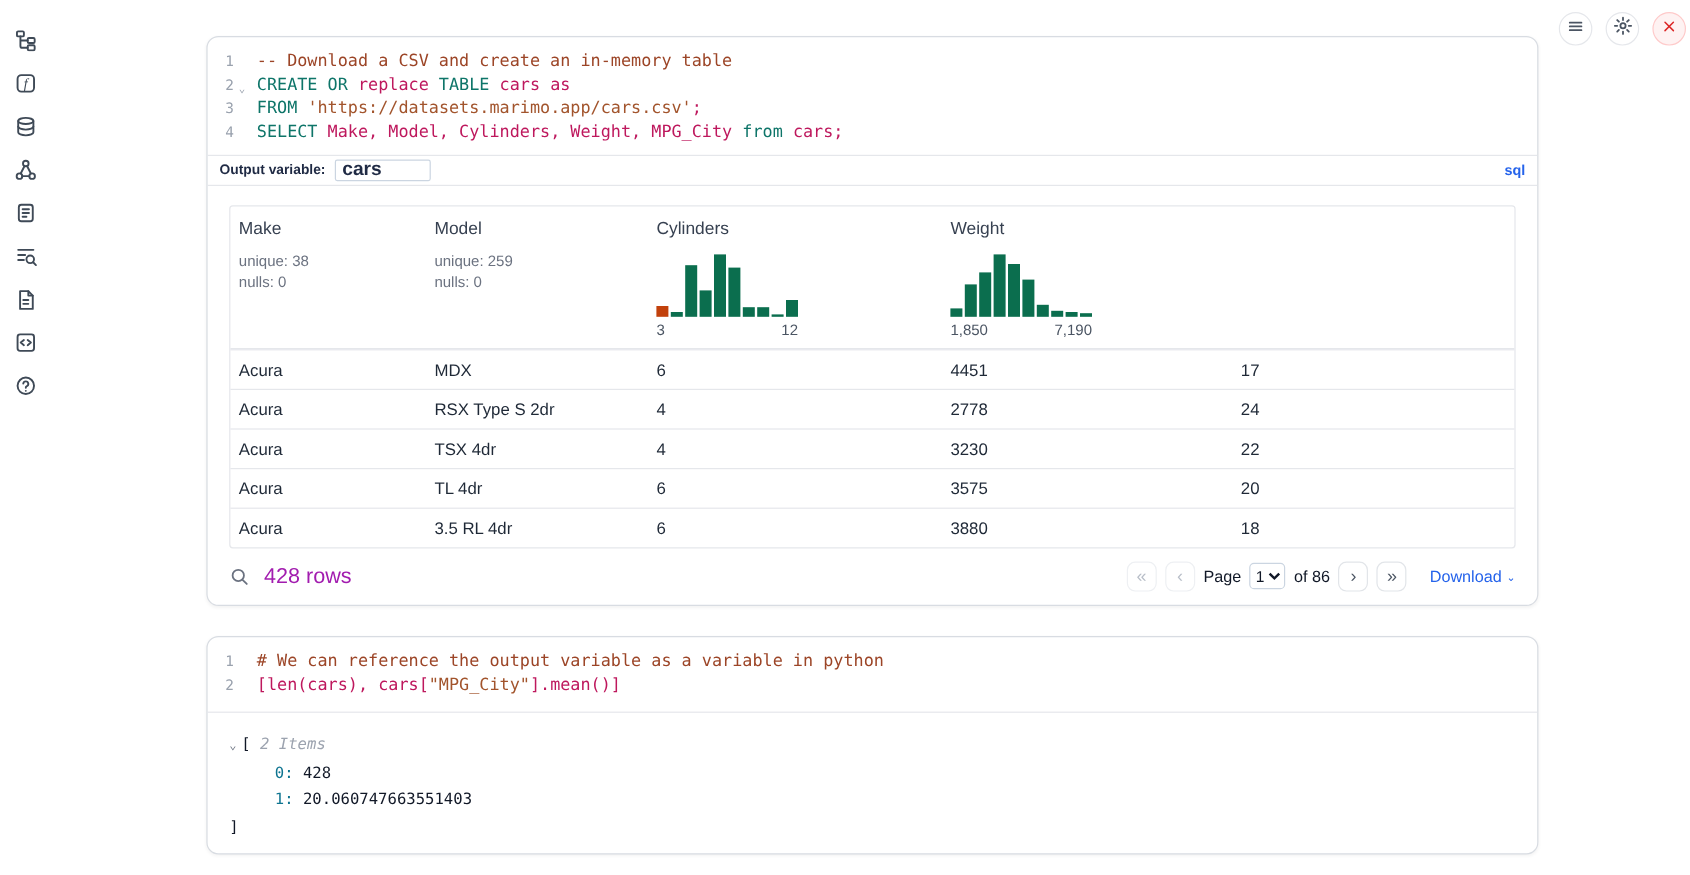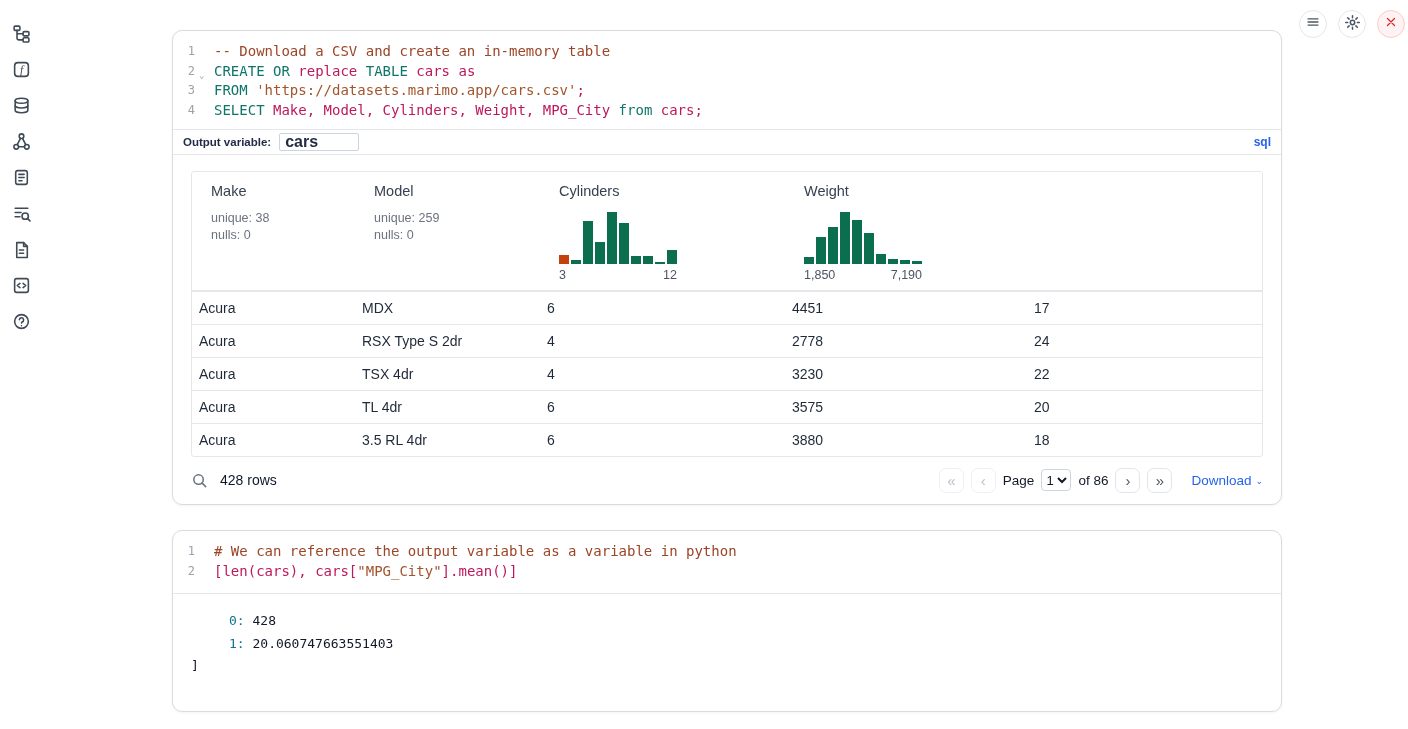--- a/index.html
+++ b/index.html
@@ -43,37 +43,37 @@
   .editor-footer { display:flex; align-items:center; height:26px; padding:0 10px;
     border-top:1px solid #e5e7eb; border-bottom:1px solid #e5e7eb; }
   .ov-label { font-size:11.5px; font-weight:bold; color:#1f2a44; }
   .ov-input { margin-left:8px; width:80px; height:18px; border:1px solid #cbd5e1; border-radius:2px;
     font-family:"Liberation Sans", sans-serif; font-size:16px; font-weight:bold; color:#1f2a44; padding:0 5px; }
   .lang-badge { margin-left:auto; font-size:12px; font-weight:bold; color:#2563eb; }
 
   
   .table-wrap { margin:16px 18px 0 18px; border:1px solid #e5e7eb; border-radius:3px; }
   .thead { display:grid; grid-template-columns:163px 185px 245px 242px 1fr; border-bottom:1px solid #e5e7eb; }
-  .th { padding:11px 8px 8px 7px; cursor:pointer;margin-left:12px; }
+  .th { padding:11px 8px 8px 7px; cursor:pointer; }
   .th-name { font-size:14.5px; color:#374151; }
   .th-stats { margin-top:11px; font-size:12.5px; color:#6b7280; line-height:17px; }
   .hist { margin-top:13px; width:118px; }
   .hist-bars { height:52px; display:flex; align-items:flex-end; gap:2px; }
   .hist-bar { flex:1; background:#0b6e4e; }
   .hist-bar.hl { background:#c2410c; }
   .hist-labels { display:flex; justify-content:space-between; font-size:12.5px; color:#4b5563; margin-top:4px; }
   .trow { display:grid; grid-template-columns:163px 185px 245px 242px 1fr; height:33px; align-items:center;
     border-top:1px solid #e5e7eb; font-size:14px; color:#1f2937; }
   .trow > div { padding-left:7px; }
 
   
   .table-footer { display:flex; align-items:center; height:46px; margin:0 18px; }
   .tf-search { display:flex; align-items:center; cursor:pointer; }
   .tf-search svg { stroke:#6b7280; stroke-width:1.6; fill:none; stroke-linecap:round; }
-  .rows-count { margin-left:12px; font-size:14px; color:#0f172a; }
+  .rows-count { margin-left:12px; font-size:18px; color:#a21caf; }
   .pager { margin-left:auto; display:flex; align-items:center; gap:7px; }
   .pg-btn { width:25px; height:25px; border-radius:7px; border:1px solid #e2e5e9; background:#fff; color:#4b5563;
     display:flex; align-items:center; justify-content:center; font-size:15px; line-height:1; cursor:pointer; }
   .pg-btn.disabled { color:#b8bec8; border-color:#eef0f3; }
   .page-label, .of-label { font-size:13.5px; color:#111827; }
   .page-select { height:22px; border:1px solid #cbd5e1; border-radius:4px; font-size:13px; color:#111827; background:#fff; }
   .download { margin-left:12px; color:#2563eb; font-size:13.5px; display:flex; align-items:center; gap:4px; cursor:pointer; }
   .download .caret { font-size:9px; margin-top:2px; }
 
   
@@ -330,20 +330,23 @@
       <span class="gutter">1</span>
       <span class="code-text"><span class="cm"># We can reference the output variable as a variable in python</span></span>
     </div>
     <div class="code-line">
       <span class="gutter">2</span>
       <span class="code-text"><span class="pl">[len(cars), cars[</span><span class="st">"MPG_City"</span><span class="pl">].mean()]</span></span>
     </div>
   </div>
 
   <div class="tree">
+    <div>
+      <span class="tree-chevron">⌄</span><span>[</span> <span class="tree-count">2 Items</span>
+    </div>
     <div class="tree-item">
       <span class="tree-key">0:</span> <span>428</span>
     </div>
     <div class="tree-item">
       <span class="tree-key">1:</span> <span>20.060747663551403</span>
     </div>
     <div>]</div>
   </div>
 </div>
 

